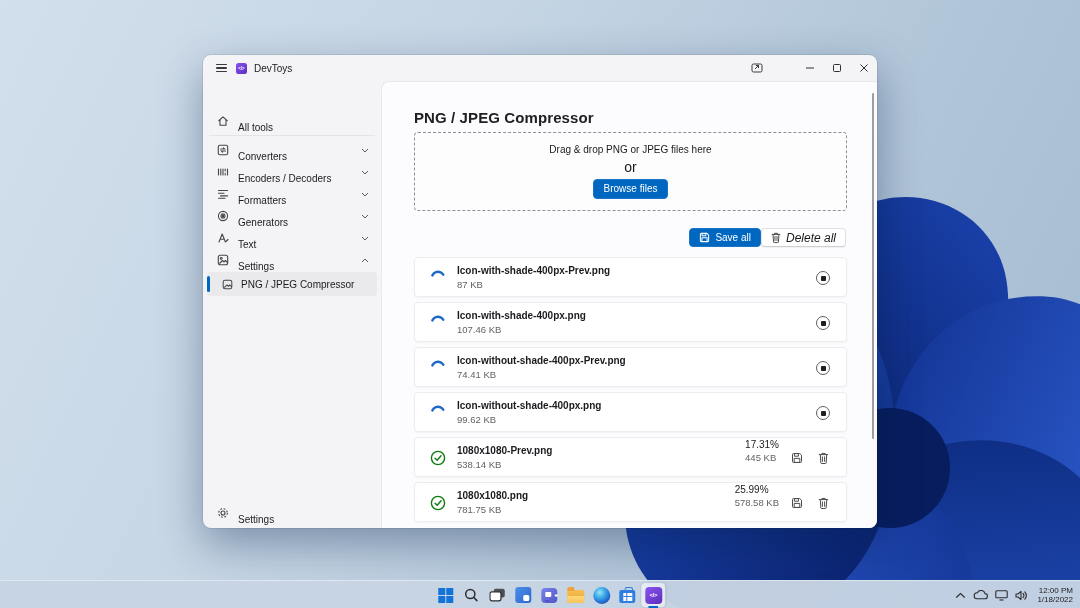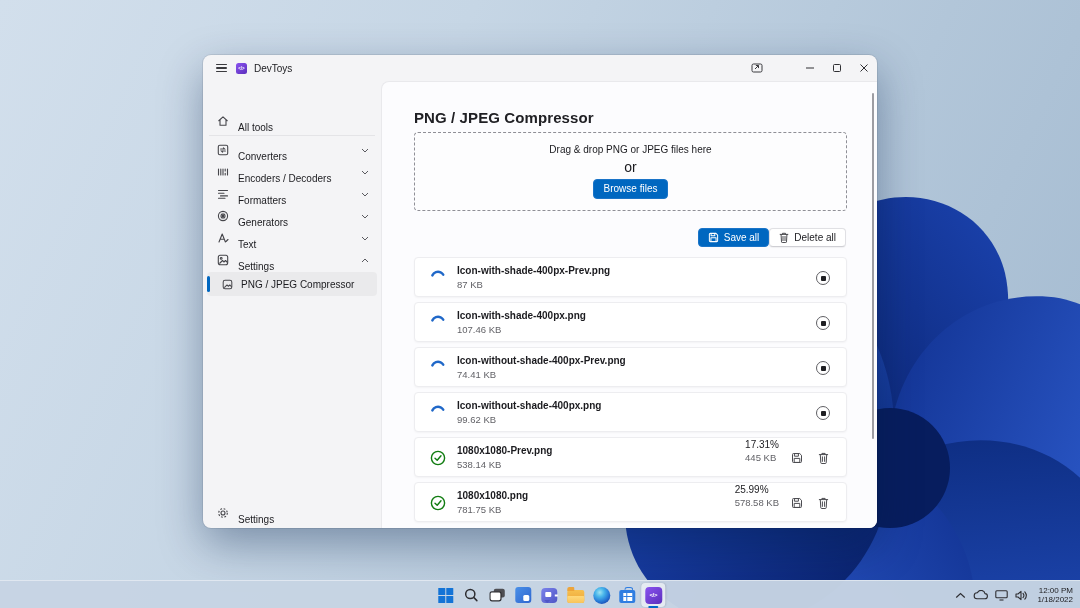--- a/index.html
+++ b/index.html
@@ -108,23 +108,23 @@
   .dropzone { position:absolute; left:32px; top:50px; width:433px; height:79px;
     border:1px dashed #8f8f96; border-radius:4px; background:#fdfdfe;
     display:flex; flex-direction:column; align-items:center; justify-content:center; gap:4px; }
   .dz-line { font-size:10px; color:#1b1b1f; }
   .dz-or { font-size:14px; color:#1b1b1f; }
   .btn-primary { background:#0067c0; color:#fff; border:1px solid #1a74c8; border-radius:4px;
     font-size:10px; padding:3px 10px 4px; display:inline-flex; align-items:center; gap:5px; }
   .actions { position:absolute; right:31px; top:146px; display:flex; }
   .btn-primary.small { height:19px; padding:0 9px; }
   .btn-secondary { background:#fff; color:#1b1b1f; border:1px solid #e0e0e4;
-    border-bottom-color:#cfcfd4; border-radius:4px; font-size:10px; height:19px;
+    border-bottom-color:#cfcfd4; border-radius:4px; font-size:12px; height:19px;
     padding:0 9px; display:inline-flex; align-items:center; gap:5px;
-    box-shadow:0 0.5px 1px rgba(0,0,0,0.05); }
+    box-shadow:0 0.5px 1px rgba(0,0,0,0.05);font-style:italic; }
 
   .file-row { position:absolute; left:32px; width:433px; height:40px; background:#fff;
     border:1px solid #ededf0; border-radius:4px; box-shadow:0 1px 2px rgba(0,0,0,0.04); }
   .row-status { position:absolute; left:15px; top:12px; width:16px; height:16px; }
   .row-name { position:absolute; left:42px; top:7px; font-size:10px; color:#1b1b1f;
     white-space:nowrap;font-weight:bold; }
   .row-size { position:absolute; left:42px; top:21px; font-size:9.5px; color:#626267; }
   .row-result { position:absolute; right:67px; top:1px; }
   .row-reduction { font-size:10px; color:#1b1b1f; }
   .row-newsize { font-size:9.5px; color:#626267; margin-top:2px; }

